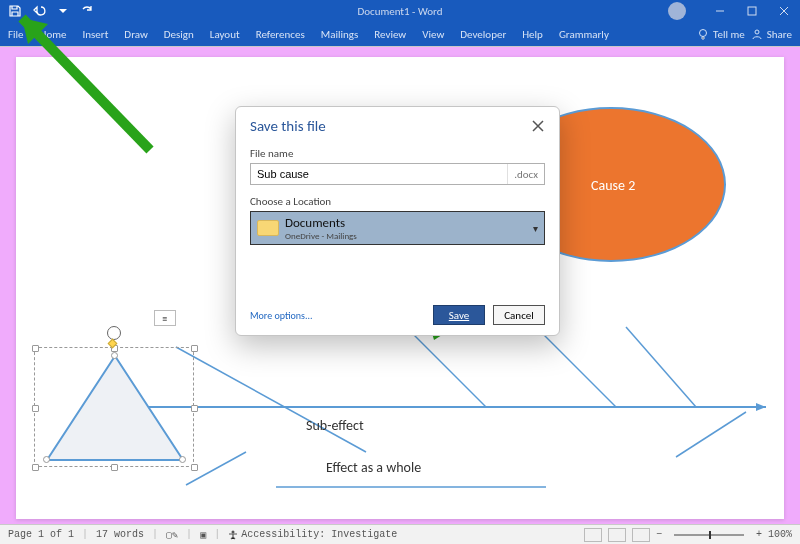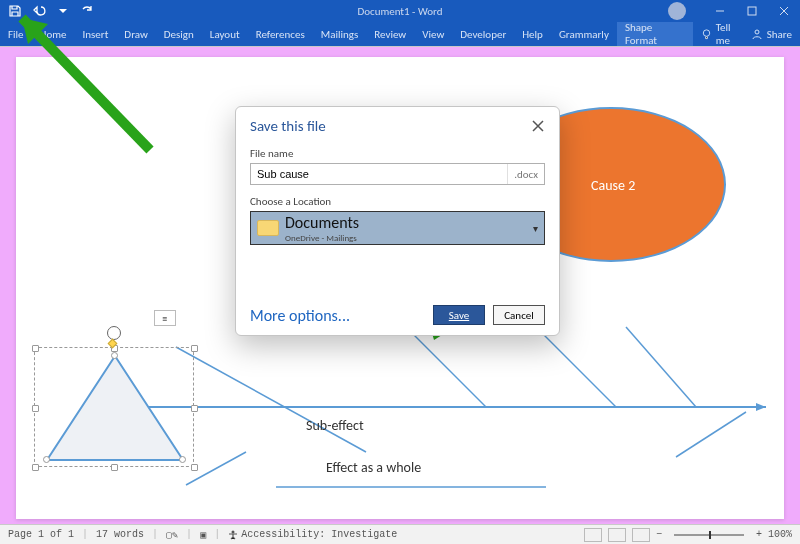--- a/index.html
+++ b/index.html
@@ -54,25 +54,25 @@
   .dlg-hdr { display: flex; justify-content: space-between; align-items: center; padding: 8px 10px 4px 14px; }
   .dlg-title { color: #2b579a; font-size: 15px; font-weight: 500; }
   .close-x { width: 22px; height: 22px; display: flex; align-items: center; justify-content: center; cursor: pointer; color: #555; }
   .dlg-body { padding: 2px 14px 0 14px; font-size: 11px; color: #444; }
   .fld-label { margin: 4px 0 3px 0; }
   .fn-row { display: flex; border: 1px solid #b0b0b0; height: 22px; background: #fff; }
   .fn-input { border: none; flex: 1; padding: 0 6px; font-size: 11px; outline: none; }
   .fn-ext { padding: 0 6px; display: flex; align-items: center; color: #777; border-left: 1px solid #e0e0e0; }
   .loc-box { border: 1px solid #333; background: #9cb3cb; height: 34px; display: flex; align-items: center; padding: 0 6px; gap: 6px; cursor: pointer; }
   .folder-ico { width: 22px; height: 16px; background: #f8d775; border: 1px solid #d8b75c; border-radius: 2px; position: relative; }
-  .loc-text .ln1 { font-size: 16px; color: #111; }
+  .loc-text .ln1 { font-size: 13px; color: #111; }
   .loc-text .ln2 { font-size: 9px; color: #444; }
   .chev { margin-left: auto; font-size: 10px; color: #333; }
   .dlg-ftr { position: absolute; left: 14px; right: 14px; bottom: 10px; display: flex; align-items: center; }
-  .more-link { color: #1f66c1; font-size: 16px; cursor: pointer; }
+  .more-link { color: #1f66c1; font-size: 10px; cursor: pointer; }
   .dlg-btns { margin-left: auto; display: flex; gap: 8px; }
   .btn { width: 52px; height: 20px; font-size: 11px; border: 1px solid #505050; display: flex; align-items: center; justify-content: center; cursor: pointer; background: #f6f6f6; }
   .btn.primary { background: #2b579a; color: #fff; border: 1px solid #1e3d6b; }
 
   
   .status { position: absolute; left: 0; right: 0; bottom: 0; height: 20px; background: #f2f2f2; border-top: 1px solid #c9c9c9; display: flex; align-items: center; font-size: 10px; color: #555; padding: 0 8px; font-family: Liberation Mono, monospace; }
   .status .sep { margin: 0 8px; color: #bbb; }
   .st-right { margin-left: auto; display: flex; align-items: center; gap: 6px; }
   .view-btn { width: 18px; height: 14px; border: 1px solid #bbb; cursor: pointer; }
   .zoom-track { width: 70px; height: 2px; background: #999; position: relative; margin: 0 6px; }
@@ -137,21 +137,20 @@
   <div class="rtab">Draw</div>
   <div class="rtab">Design</div>
   <div class="rtab">Layout</div>
   <div class="rtab">References</div>
   <div class="rtab">Mailings</div>
   <div class="rtab">Review</div>
   <div class="rtab">View</div>
   <div class="rtab">Developer</div>
   <div class="rtab">Help</div>
   <div class="rtab">Grammarly</div>
-  <div class="rtab active">Shape Format</div>
   <div class="ribbon-right">
     <div style="display:flex;align-items:center;gap:4px;">
       <svg width="12" height="12" viewBox="0 0 12 12">
           <circle cx="6" cy="5" r="3.5" fill="none" stroke="#cfe0f8"></circle>
           <path stroke="#cfe0f8" d="M5 9h2v2H5z"></path>
         </svg>
       <span>Tell me</span>
     </div>
     <div style="display:flex;align-items:center;gap:4px;">
       <svg width="12" height="12" viewBox="0 0 12 12">

